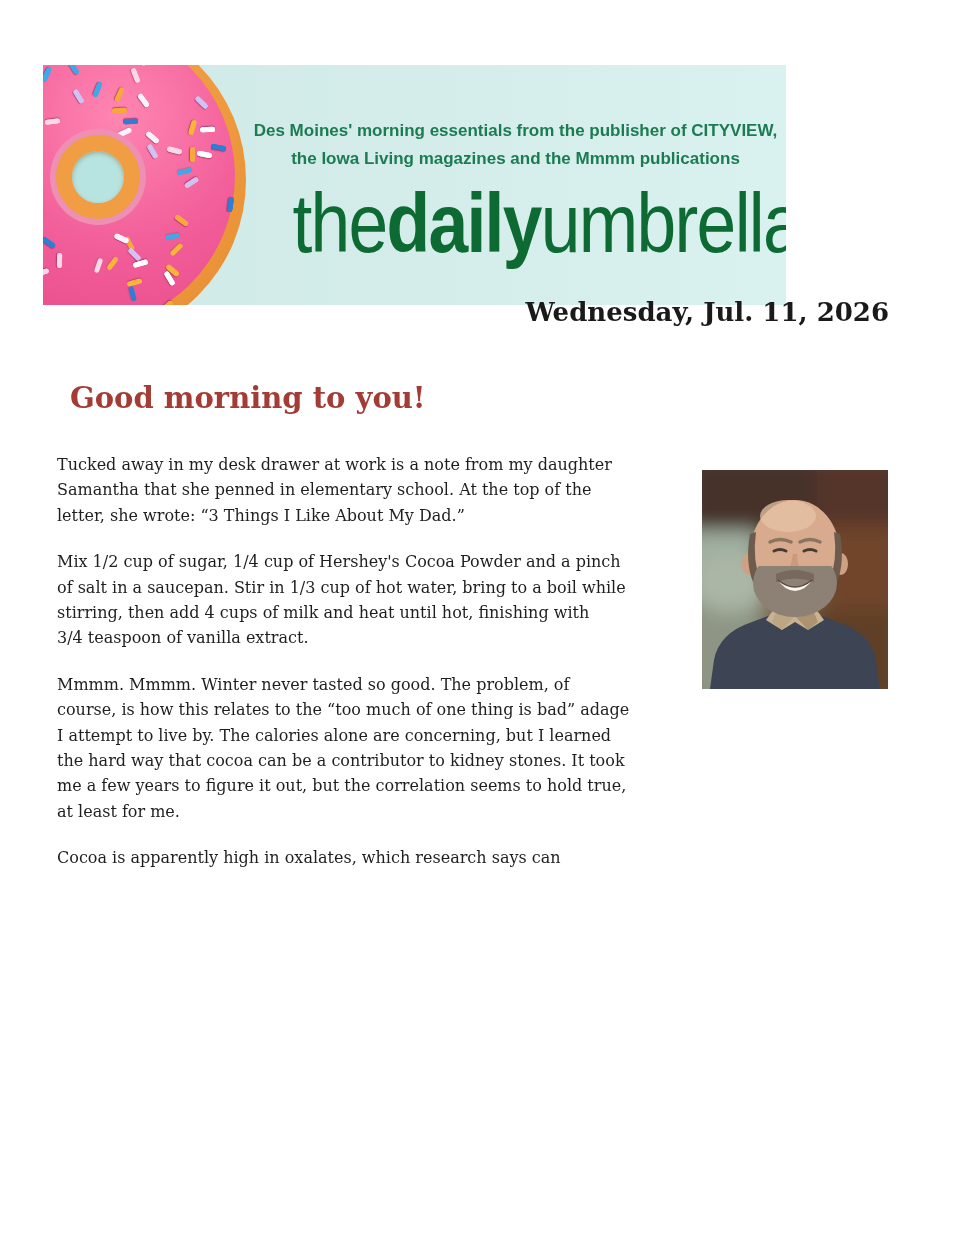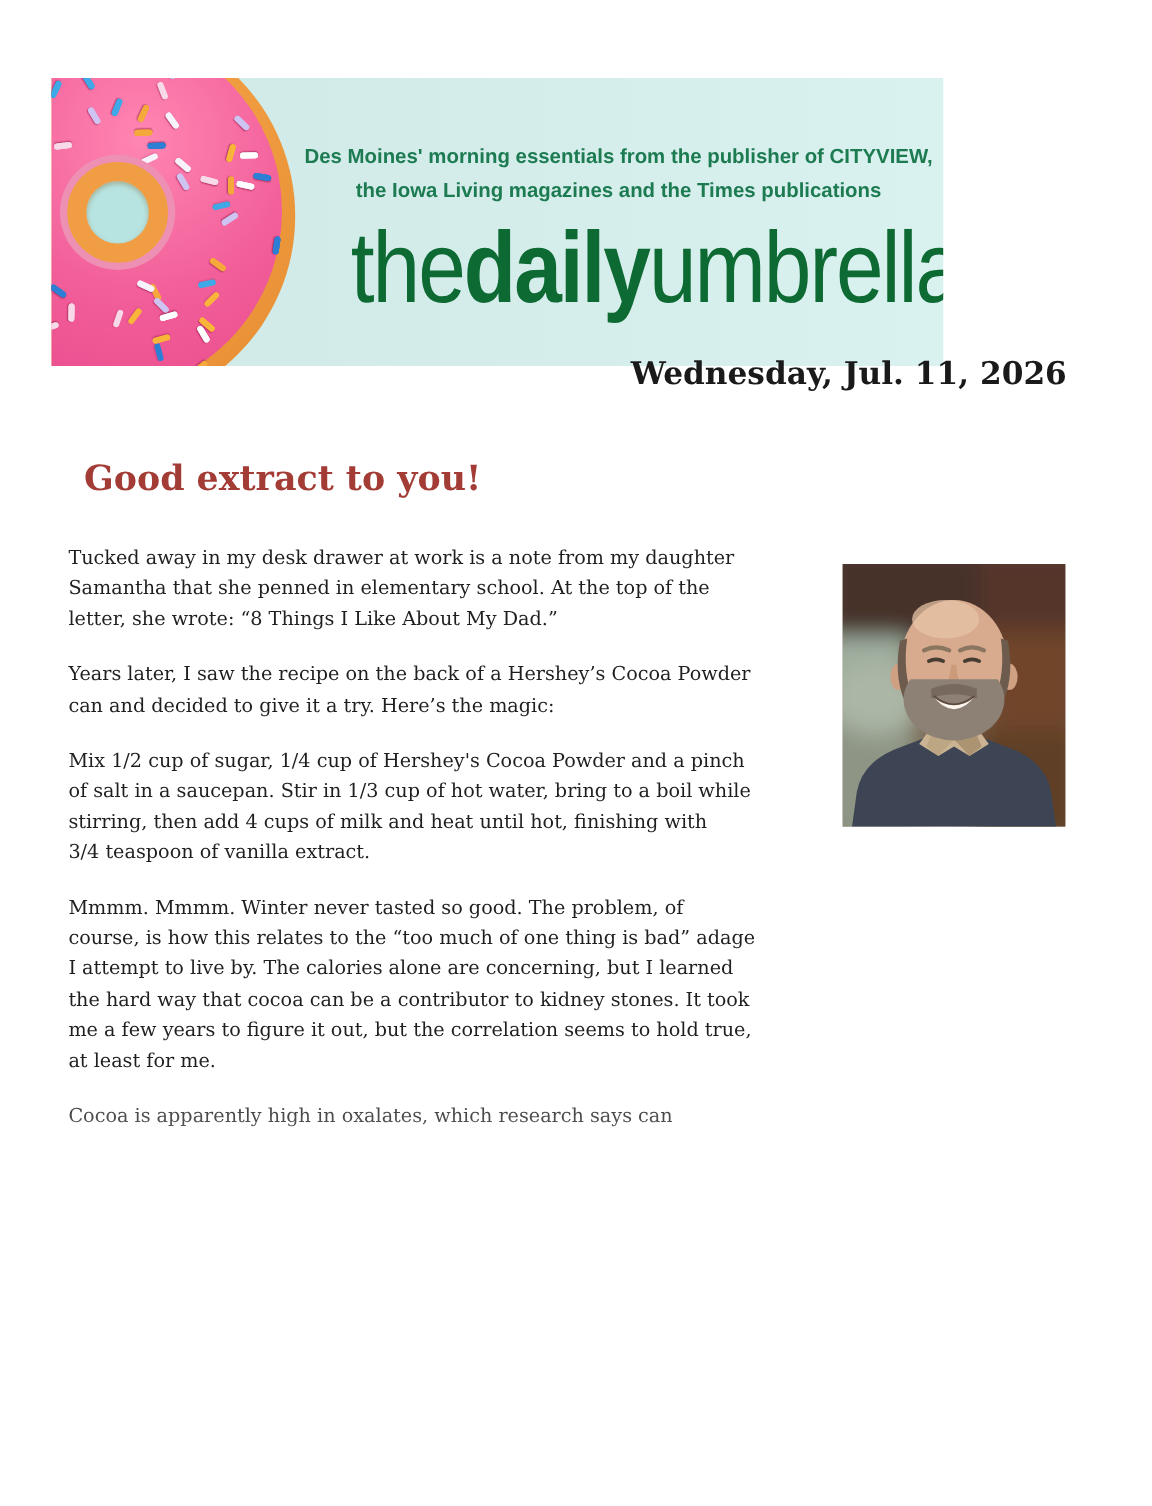--- a/index.html
+++ b/index.html
@@ -162,35 +162,33 @@
           <i style="left: 69.3278px; top: 42.5824px; transform: rotate(178deg); background: rgb(246, 169, 59);"></i>
           <i style="left: 89.584px; top: 195.587px; transform: rotate(164deg); background: rgb(255, 255, 255);"></i>
           <i style="left: 123.694px; top: 82.8396px; transform: rotate(14deg); background: rgb(248, 217, 232);"></i>
           <i style="left: 1.64751px; top: 54.0564px; transform: rotate(173deg); background: rgb(248, 217, 232);"></i>
           <i style="left: 141.939px; top: 59.8415px; transform: rotate(106deg); background: rgb(249, 181, 58);"></i>
           <i style="left: 9.07063px; top: 192.802px; transform: rotate(91deg); background: rgb(248, 217, 232);"></i>
         </div>
       <div class="hole"></div>
     </div>
     <div class="banner-text">
-      <p class="tagline"><span>Des Moines' morning essentials from the publisher of CITYVIEW,</span><br><span>the Iowa Living magazines and the Times publications</span></p>
+      <p class="tagline"><span>Des Moines' morning essentials from the publisher of CITYVIEW,</span><br><span>the Iowa Living magazines and the Mmmm publications</span></p>
       <div class="logo"><span>the</span><b>daily</b><span>umbrella</span></div>
     </div>
   </header>
 
   <div class="date">Wednesday, Jul. 11, 2026</div>
 
-  <h1 class="headline">Good extract to you!</h1>
+  <h1 class="headline">Good morning to you!</h1>
 
   <div class="text-col">
     <p>Tucked away in my desk drawer at work is a note from my daughter
 Samantha that she penned in elementary school. At the top of the
-letter, she wrote: “8 Things I Like About My Dad.”</p>
-    <p>Years later, I saw the recipe on the back of a Hershey’s Cocoa Powder
-can and decided to give it a try. Here’s the magic:</p>
+letter, she wrote: “3 Things I Like About My Dad.”</p>
     <p>Mix 1/2 cup of sugar, 1/4 cup of Hershey's Cocoa Powder and a pinch
 of salt in a saucepan. Stir in 1/3 cup of hot water, bring to a boil while
 stirring, then add 4 cups of milk and heat until hot, finishing with
 3/4 teaspoon of vanilla extract.</p>
     <p>Mmmm. Mmmm. Winter never tasted so good. The problem, of
 course, is how this relates to the “too much of one thing is bad” adage
 I attempt to live by. The calories alone are concerning, but I learned
 the hard way that cocoa can be a contributor to kidney stones. It took
 me a few years to figure it out, but the correlation seems to hold true,
 at least for me.</p>

